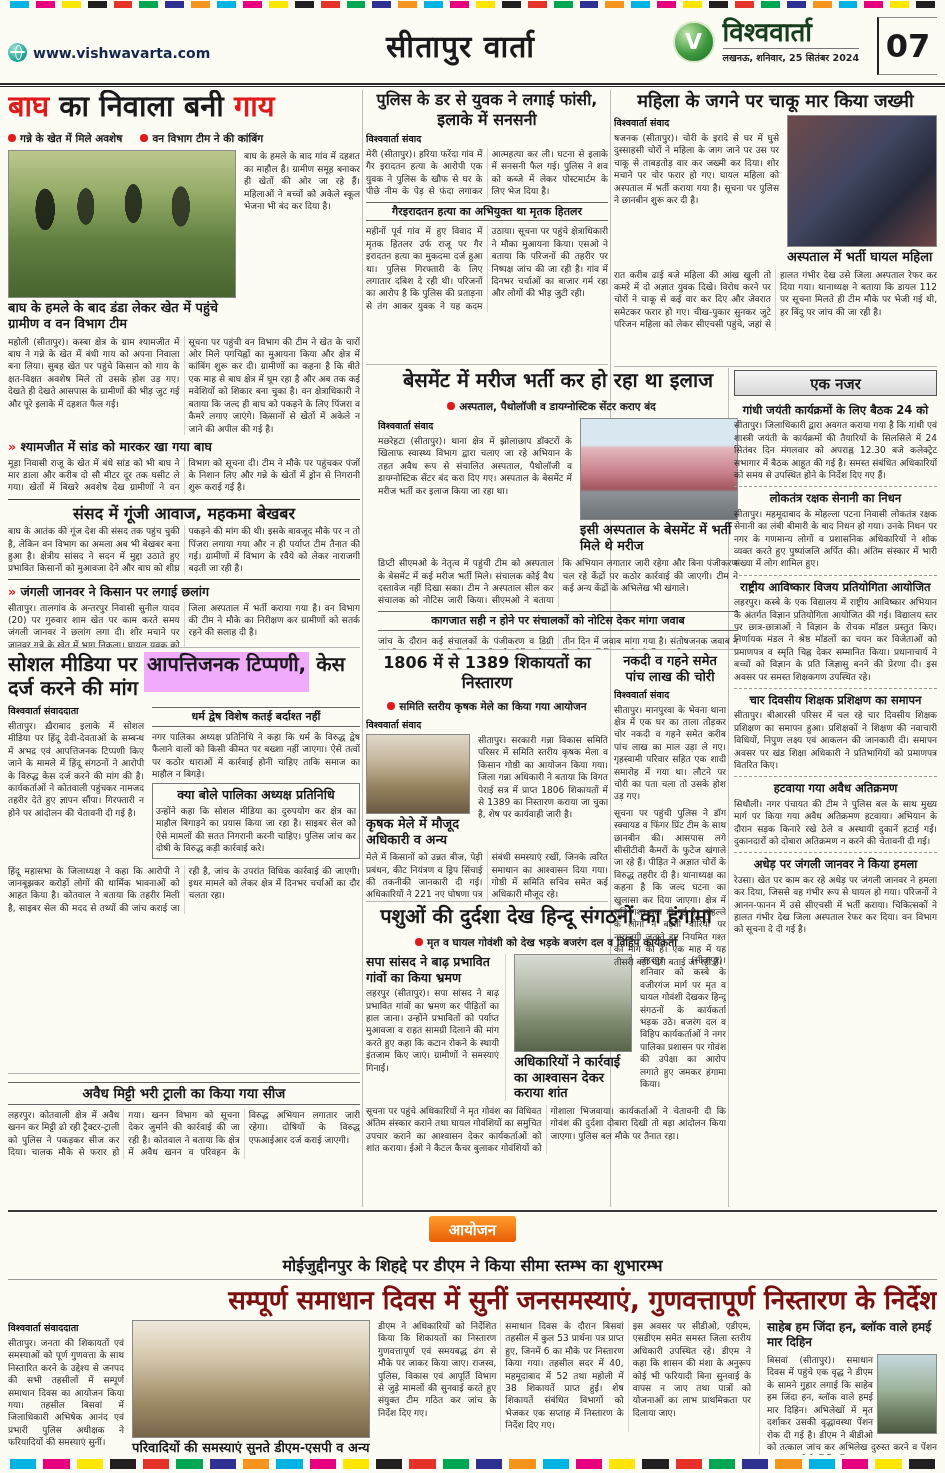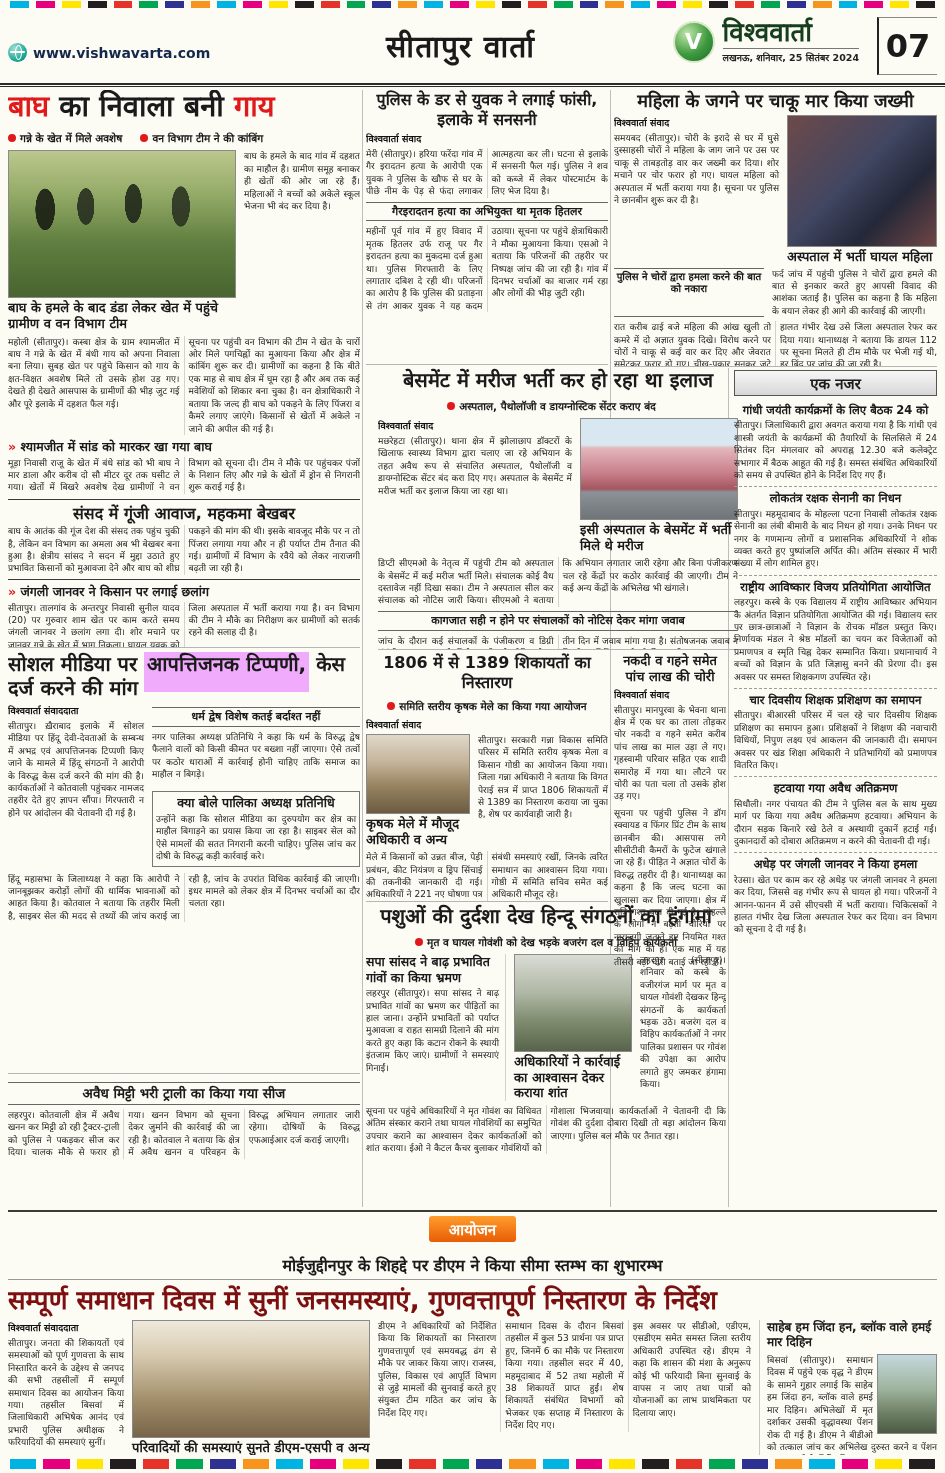--- a/index.html
+++ b/index.html
@@ -66,21 +66,21 @@
   .ph-oldman{height:80px;background:linear-gradient(180deg,#c5d8de 0%,#9db29b 45%,#6d7f63 75%,#4c5a45 100%);}
   
   .en-head{background:linear-gradient(180deg,#f7f7f7,#d7d7d7);border:1px solid #555;text-align:center;font-weight:bold;font-size:15px;padding:2px 0;margin-bottom:3px;}
   .en-item{border-bottom:1px dashed #9b9b9b;padding:4px 0 5px 0;}
   .en-item h4{font-size:11.5px;margin:0 0 2px 0;text-align:center;line-height:1.25;}
   
   #bottom{border-top:2px solid #3a3a3a;padding-top:4px;}
   .tagrow{display:flex;align-items:center;gap:12px;border-bottom:1px solid #999;padding-bottom:3px;flex-direction:column;}
   .tag{background:linear-gradient(180deg,#ff9d2e,#e85d04);color:#fff;font-weight:bold;font-size:15px;padding:3px 20px;border-radius:3px;flex:0 0 auto;}
   .striphead{font-size:16px;font-weight:bold;}
-  .bighead{color:#7c0f0f;font-size:26px;font-weight:bold;text-align:left;margin:6px 0 4px 0;line-height:1.15;}
+  .bighead{color:#7c0f0f;font-size:26px;font-weight:bold;text-align:right;margin:6px 0 4px 0;line-height:1.15;}
   .b-side h3{font-size:12px;font-weight:bold;margin:0 0 3px 0;line-height:1.3;}
   .sidefig{float:right;width:60px;margin:0 0 3px 4px;}
 </style>
 </head>
 <body>
 
 <div id="page">
 
   <div class="cbar" style="top:0;height:9px">
       <i style="background: rgb(0, 179, 227);"></i>
@@ -178,21 +178,21 @@
   <section class="zone bb" style="left:8px;top:652px;width:352px;height:422px">
     <h2 class="hl-lg"><span>सोशल मीडिया पर </span><span class="highlight">आपत्तिजनक टिप्पणी,</span><span> केस दर्ज करने की मांग</span></h2>
     <div class="flexrow" style="margin-top:3px">
       <div style="width:136px;flex:0 0 auto">
         <div class="byline">विश्ववार्ता संवाददाता</div>
         <div class="body">सीतापुर। ख़ैराबाद इलाके में सोशल मीडिया पर हिंदू देवी-देवताओं के सम्बन्ध में अभद्र एवं आपत्तिजनक टिप्पणी किए जाने के मामले में हिंदू संगठनों ने आरोपी के विरुद्ध केस दर्ज करने की मांग की है। कार्यकर्ताओं ने कोतवाली पहुंचकर नामजद तहरीर देते हुए ज्ञापन सौंपा। गिरफ्तारी न होने पर आंदोलन की चेतावनी दी गई है।</div>
       </div>
       <div style="flex:1">
         <div class="subline">धर्म द्वेष विशेष कतई बर्दाश्त नहीं</div>
         <div class="body">नगर पालिका अध्यक्ष प्रतिनिधि ने कहा कि धर्म के विरुद्ध द्वेष फैलाने वालों को किसी कीमत पर बख्शा नहीं जाएगा। ऐसे तत्वों पर कठोर धाराओं में कार्रवाई होनी चाहिए ताकि समाज का माहौल न बिगड़े।</div>
-        <div style="border:1px solid #777;padding:3px;margin-top:11px">
+        <div style="border:1px solid #777;padding:3px;margin-top:3px">
           <h4 class="hl-sm" style="margin:0 0 2px;text-align:center">क्या बोले पालिका अध्यक्ष प्रतिनिधि</h4>
           <div class="body">उन्होंने कहा कि सोशल मीडिया का दुरुपयोग कर क्षेत्र का माहौल बिगाड़ने का प्रयास किया जा रहा है। साइबर सेल को ऐसे मामलों की सतत निगरानी करनी चाहिए। पुलिस जांच कर दोषी के विरुद्ध कड़ी कार्रवाई करे।</div>
         </div>
       </div>
     </div>
     <div class="body cols2" style="margin-top:6px">हिंदू महासभा के जिलाध्यक्ष ने कहा कि आरोपी ने जानबूझकर करोड़ों लोगों की धार्मिक भावनाओं को आहत किया है। कोतवाल ने बताया कि तहरीर मिली है, साइबर सेल की मदद से तथ्यों की जांच कराई जा रही है, जांच के उपरांत विधिक कार्रवाई की जाएगी। इधर मामले को लेकर क्षेत्र में दिनभर चर्चाओं का दौर चलता रहा।</div>
   </section>
 
   <section class="zone" style="left:8px;top:1078px;width:352px;height:128px">
     <div class="subline" style="font-size:13.5px">अवैध मिट्टी भरी ट्राली का किया गया सीज</div>
@@ -269,30 +269,26 @@
       <div class="body" style="flex:1">लहरपुर (सीतापुर)। शनिवार को कस्बे के वजीरगंज मार्ग पर मृत व घायल गोवंशी देखकर हिन्दू संगठनों के कार्यकर्ता भड़क उठे। बजरंग दल व विहिप कार्यकर्ताओं ने नगर पालिका प्रशासन पर गोवंश की उपेक्षा का आरोप लगाते हुए जमकर हंगामा किया।</div>
     </div>
     <div class="body cols2" style="margin-top:4px">सूचना पर पहुंचे अधिकारियों ने मृत गोवंश का विधिवत अंतिम संस्कार कराने तथा घायल गोवंशियों का समुचित उपचार कराने का आश्वासन देकर कार्यकर्ताओं को शांत कराया। ईओ ने कैटल कैचर बुलाकर गोवंशियों को गोशाला भिजवाया। कार्यकर्ताओं ने चेतावनी दी कि गोवंश की दुर्दशा दोबारा दिखी तो बड़ा आंदोलन किया जाएगा। पुलिस बल मौके पर तैनात रहा।</div>
   </section>
 
   <section class="zone bb" style="left:614px;top:90px;width:323px;height:277px">
     <h2 class="hl-md" style="font-size:18px;text-align:center">महिला के जगने पर चाकू मार किया जख्मी</h2>
     <div class="flexrow">
       <div style="flex:1">
         <div class="byline">विश्ववार्ता संवाद</div>
-        <div class="body">समयबद (सीतापुर)। चोरी के इरादे से घर में घुसे दुस्साहसी चोरों ने महिला के जाग जाने पर उस पर चाकू से ताबड़तोड़ वार कर जख्मी कर दिया। शोर मचाने पर चोर फरार हो गए। घायल महिला को अस्पताल में भर्ती कराया गया है। सूचना पर पुलिस ने छानबीन शुरू कर दी है।</div>
+        <div class="body">षजनक (सीतापुर)। चोरी के इरादे से घर में घुसे दुस्साहसी चोरों ने महिला के जाग जाने पर उस पर चाकू से ताबड़तोड़ वार कर जख्मी कर दिया। शोर मचाने पर चोर फरार हो गए। घायल महिला को अस्पताल में भर्ती कराया गया है। सूचना पर पुलिस ने छानबीन शुरू कर दी है।</div>
       </div>
       <figure style="width:150px;flex:0 0 auto">
         <div class="photo ph-ward"></div>
         <figcaption class="caption">अस्पताल में भर्ती घायल महिला</figcaption>
       </figure>
-    </div>
-    <div class="flexrow" style="margin-top:3px">
-      <div class="subline" style="flex:0 0 150px;margin:0;font-size:10px">पुलिस ने चोरों द्वारा हमला करने की बात को नकारा</div>
-      <div class="body" style="flex:1">फर्द जांच में पहुंची पुलिस ने चोरों द्वारा हमले की बात से इनकार करते हुए आपसी विवाद की आशंका जताई है। पुलिस का कहना है कि महिला के बयान लेकर ही आगे की कार्रवाई की जाएगी।</div>
     </div>
     <div class="body cols2" style="margin-top:4px">रात करीब ढाई बजे महिला की आंख खुली तो कमरे में दो अज्ञात युवक दिखे। विरोध करने पर चोरों ने चाकू से कई वार कर दिए और जेवरात समेटकर फरार हो गए। चीख-पुकार सुनकर जुटे परिजन महिला को लेकर सीएचसी पहुंचे, जहां से हालत गंभीर देख उसे जिला अस्पताल रेफर कर दिया गया। थानाध्यक्ष ने बताया कि डायल 112 पर सूचना मिलते ही टीम मौके पर भेजी गई थी, हर बिंदु पर जांच की जा रही है।</div>
   </section>
 
   <section class="zone" style="left:614px;top:653px;width:112px;height:554px">
     <h3 class="hl-sm" style="font-size:13px;text-align:center;margin-top:0">नकदी व गहने समेत पांच लाख की चोरी</h3>
     <div class="byline">विश्ववार्ता संवाद</div>
     <div class="body">
       <p>सीतापुर। मानपुरवा के भेवना थाना क्षेत्र में एक घर का ताला तोड़कर चोर नकदी व गहने समेत करीब पांच लाख का माल उड़ा ले गए। गृहस्वामी परिवार सहित एक शादी समारोह में गया था। लौटने पर चोरी का पता चला तो उसके होश उड़ गए।</p>
       <p>सूचना पर पहुंची पुलिस ने डॉग स्क्वायड व फिंगर प्रिंट टीम के साथ छानबीन की। आसपास लगे सीसीटीवी कैमरों के फुटेज खंगाले जा रहे हैं। पीड़ित ने अज्ञात चोरों के विरुद्ध तहरीर दी है। थानाध्यक्ष का कहना है कि जल्द घटना का खुलासा कर दिया जाएगा। क्षेत्र में रात्रि गश्त बढ़ा दी गई है। मोहल्ले के लोगों ने बढ़ती चोरियों पर नाराजगी जताते हुए नियमित गश्त की मांग की है। एक माह में यह तीसरी बड़ी चोरी बताई जा रही है।</p>

